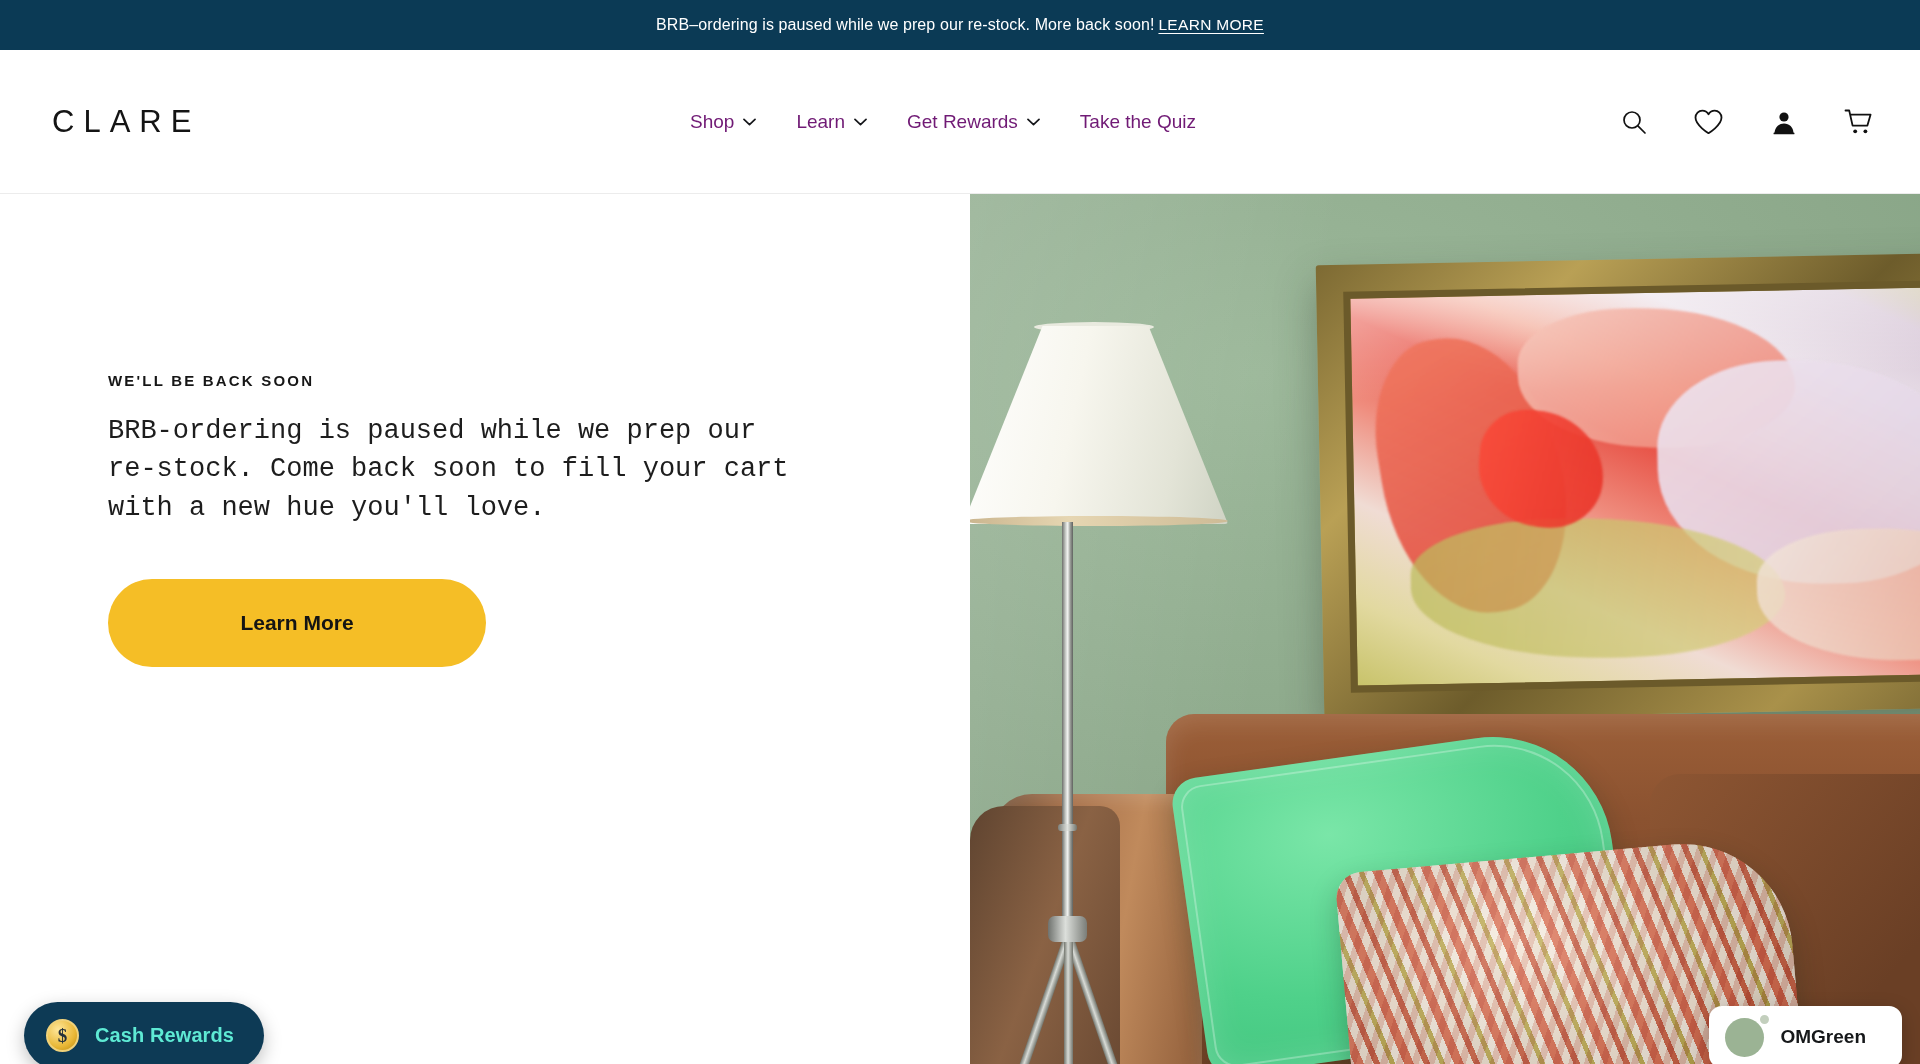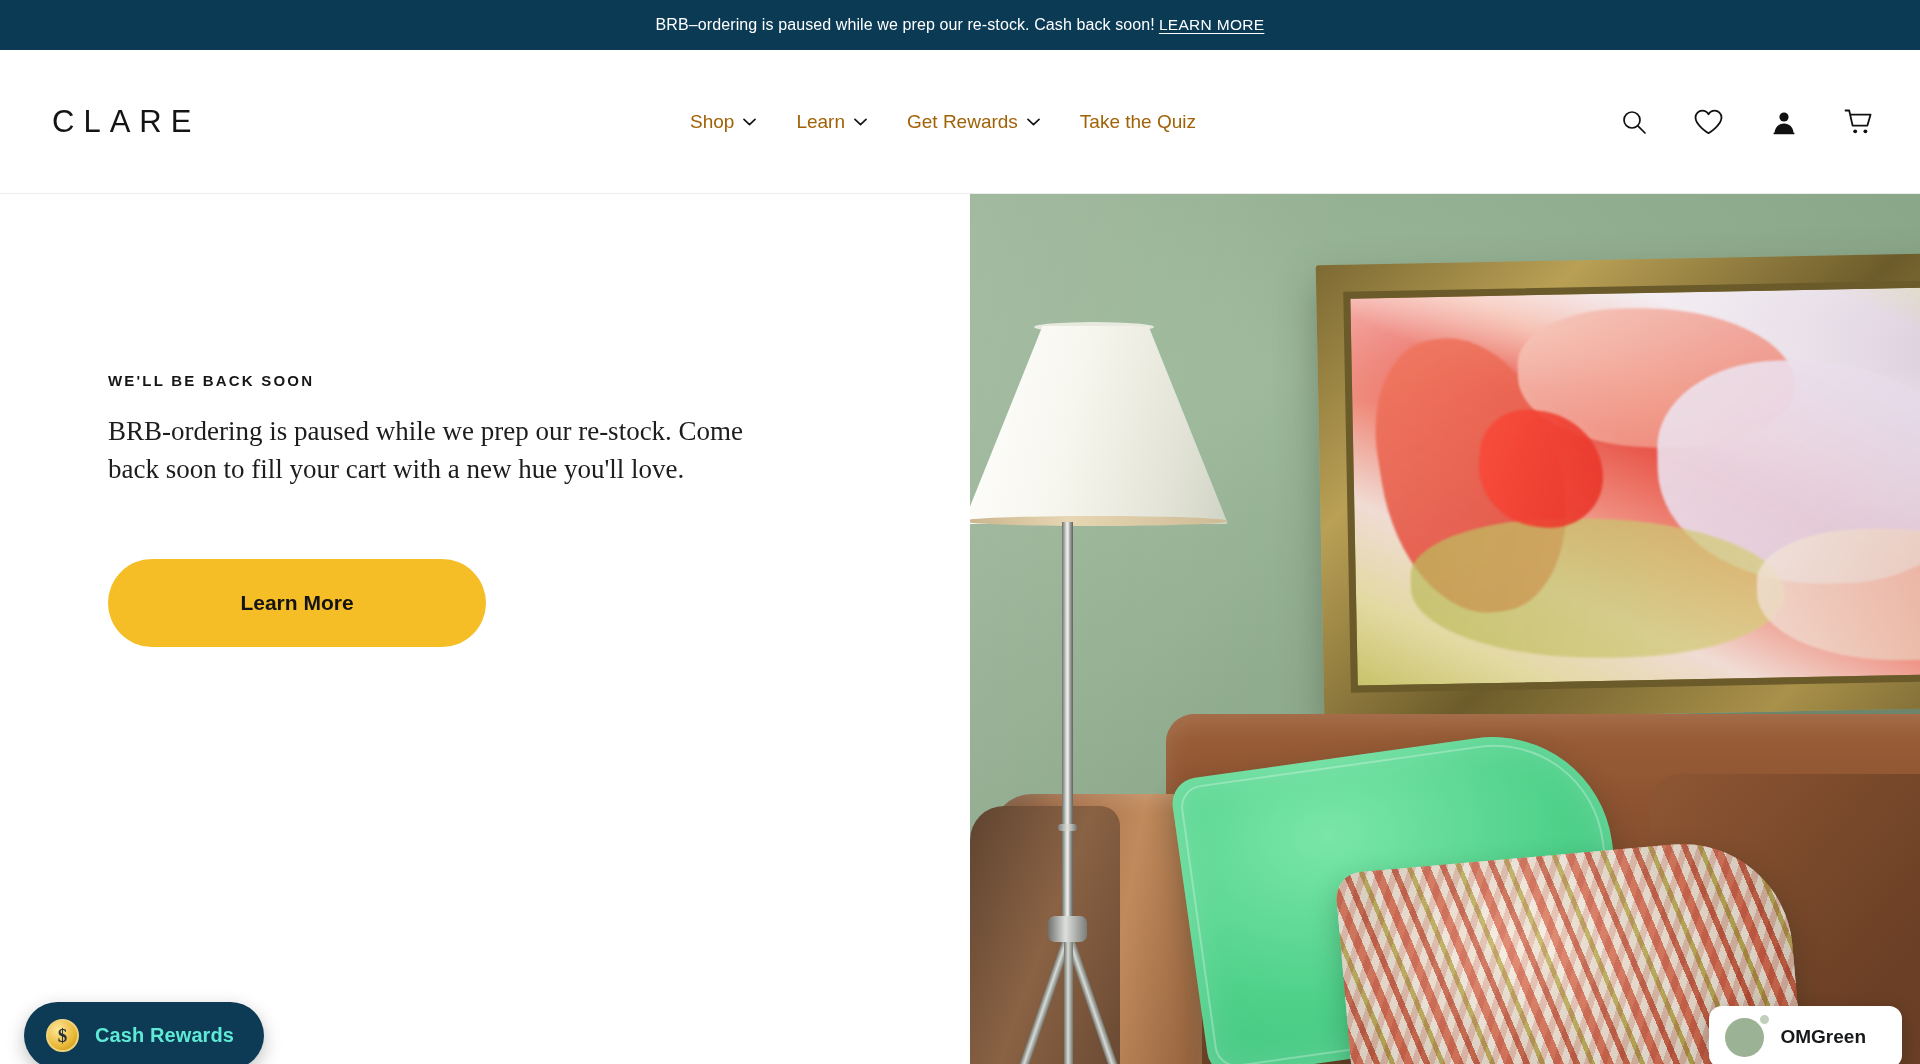--- a/index.html
+++ b/index.html
@@ -39,21 +39,21 @@
     position:absolute; left:52px; top:50%; transform:translateY(-50%);
     font-size:31px; font-weight:500; letter-spacing:9px;
     color:#141414;
   }
   .nav{
     position:absolute; left:690px; top:50%; transform:translateY(-50%);
     display:flex; align-items:center; gap:40px;
   }
   .nav-item{
     display:flex; align-items:center; gap:9px;
-    font-size:19px; color:#a16207; cursor:pointer; white-space:nowrap;
+    font-size:19px; color:#701a75; cursor:pointer; white-space:nowrap;
   }
   .chev{ display:block; width:13px; height:8px; }
   .chev svg{ display:block; }
 
   .actions{
     position:absolute; right:44px; top:50%; transform:translateY(-50%);
     display:flex; align-items:center; gap:41px;
   }
   .icon-btn{
     width:34px; height:34px;
@@ -76,23 +76,23 @@
   .eyebrow{
     font-size:15px; font-weight:700; letter-spacing:2.2px;
     color:#161616; margin-bottom:23px;
   }
   .headline{
     font-size:75px; line-height:1.12; font-weight:700;
     letter-spacing:-1.4px; color:#0d0d0d;
     max-width:620px; margin-bottom:46px;
   }
   .subtext{
-    font-family:Liberation Serif, serif;
+    font-family:Liberation Mono, monospace;
     font-size:27px; line-height:1.42; color:#1d1d1d;
-    max-width:690px; margin-bottom:70px;
+    max-width:690px; margin-bottom:52px;
   }
   .cta{
     display:inline-flex; align-items:center; justify-content:center;
     width:378px; height:88px; border-radius:999px;
     background:#F5BE26; border:none; cursor:pointer;
     font-size:21px; font-weight:700; color:#141414;
     font-family:"Liberation Sans", sans-serif;
   }
 
   
@@ -279,21 +279,21 @@
     content:""; position:absolute; right:-5px; top:-3px;
     width:9px; height:9px; border-radius:50%;
     background:#c3cfbd;
   }
   .swatch-label{ font-size:19px; font-weight:600; color:#16181a; }
 </style>
 </head>
 <body>
 
 <div class="announce">
-  <span class="announce-text">BRB–ordering is paused while we prep our re-stock. Cash back soon!</span>
+  <span class="announce-text">BRB–ordering is paused while we prep our re-stock. More back soon!</span>
   <a class="announce-link">LEARN MORE</a>
 </div>
 
 <header class="header">
 
   <div class="logo">CLARE</div>
 
   <nav class="nav">
     <div class="nav-item">
       <span>Shop</span>

